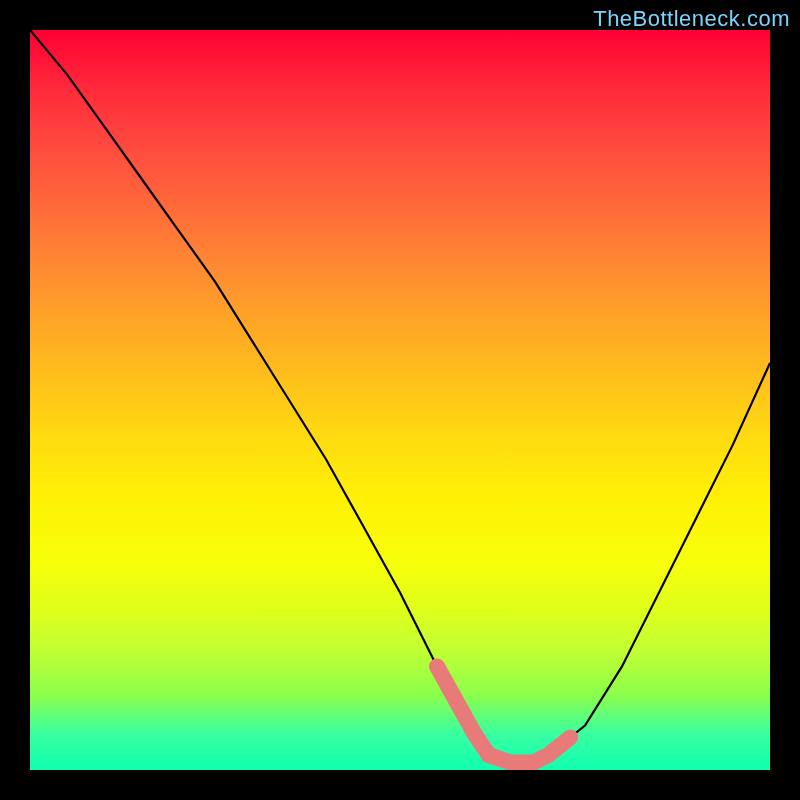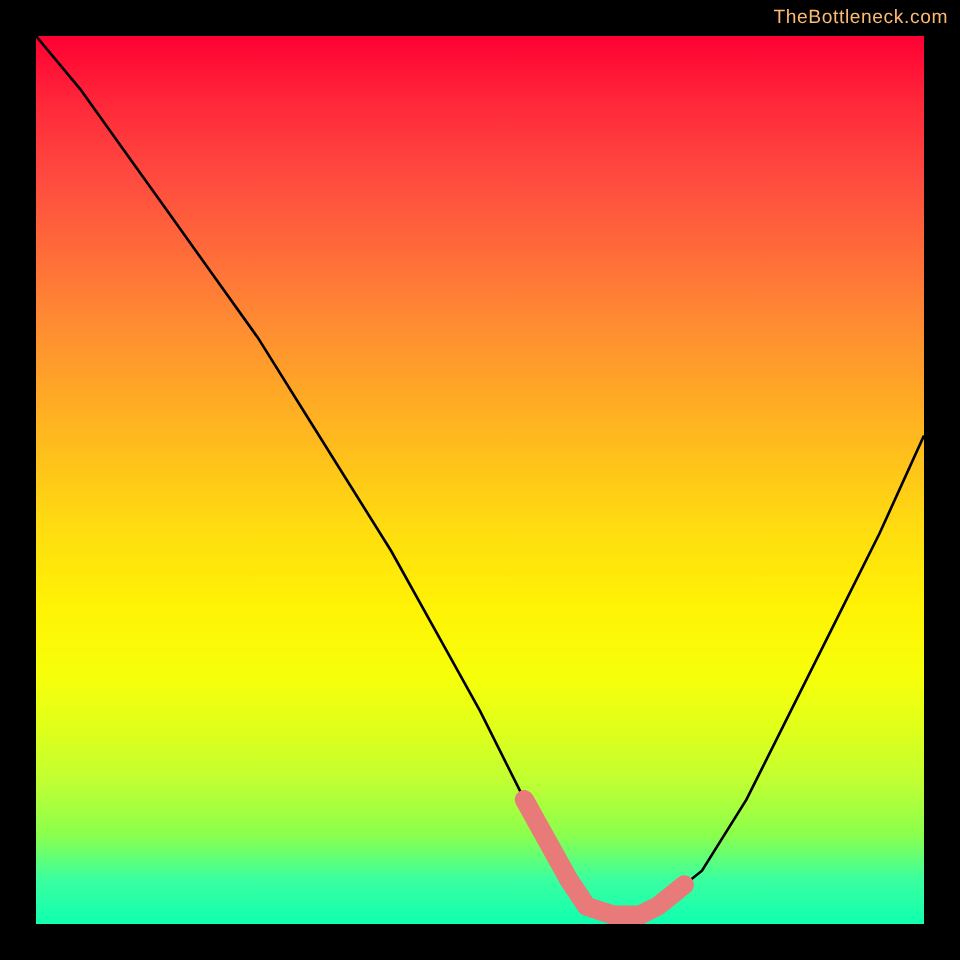--- a/index.html
+++ b/index.html
@@ -49,22 +49,22 @@
     left: 0;
     top: 0;
     width: 740px;
     height: 740px;
     pointer-events: none;
   }
   .watermark {
     position: absolute;
     top: 6px;
     right: 10px;
-    color: #fdba74;
-    font-size: 16px;
+    color: #7dd3fc;
+    font-size: 22px;
     font-weight: 500;
     letter-spacing: 0.5px;
   }
 </style>
 </head>
 <body>
 
 <div class="frame">
   <div class="watermark">TheBottleneck.com</div>
   <div class="plot">

